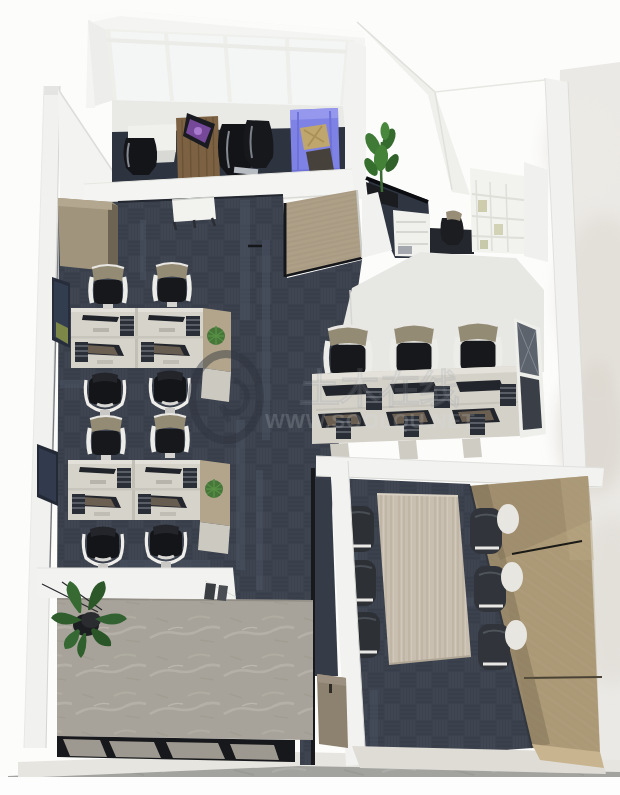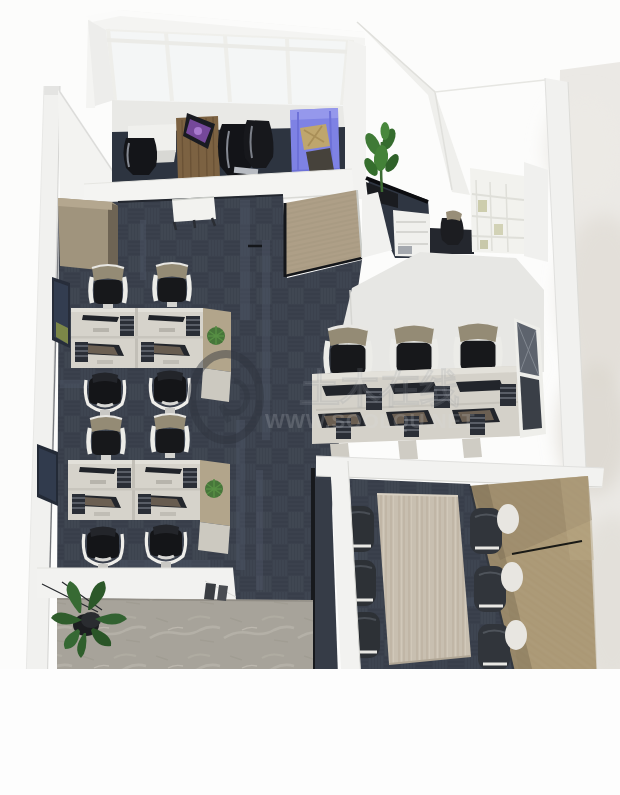--- a/index.html
+++ b/index.html
@@ -1,16 +1,16 @@
 <!DOCTYPE html>
 <html><head>
 <meta charset="utf-8">
 <style>
 html,body{margin:0;padding:0;background:#fdfdfd;}
-#c{position:relative;width:620px;height:669px;overflow:hidden;font-family:"Liberation Sans",sans-serif;}
+#c{position:relative;width:620px;height:777px;overflow:hidden;font-family:"Liberation Sans",sans-serif;}
 </style>
 </head>
 <body>
 <div id="c">
 <svg width="620" height="795" viewBox="0 0 620 795" xmlns="http://www.w3.org/2000/svg">
 <defs>
   <filter id="soft" x="-40%" y="-40%" width="180%" height="180%">
           <feGaussianBlur stdDeviation="9"></feGaussianBlur>
         </filter>
 

